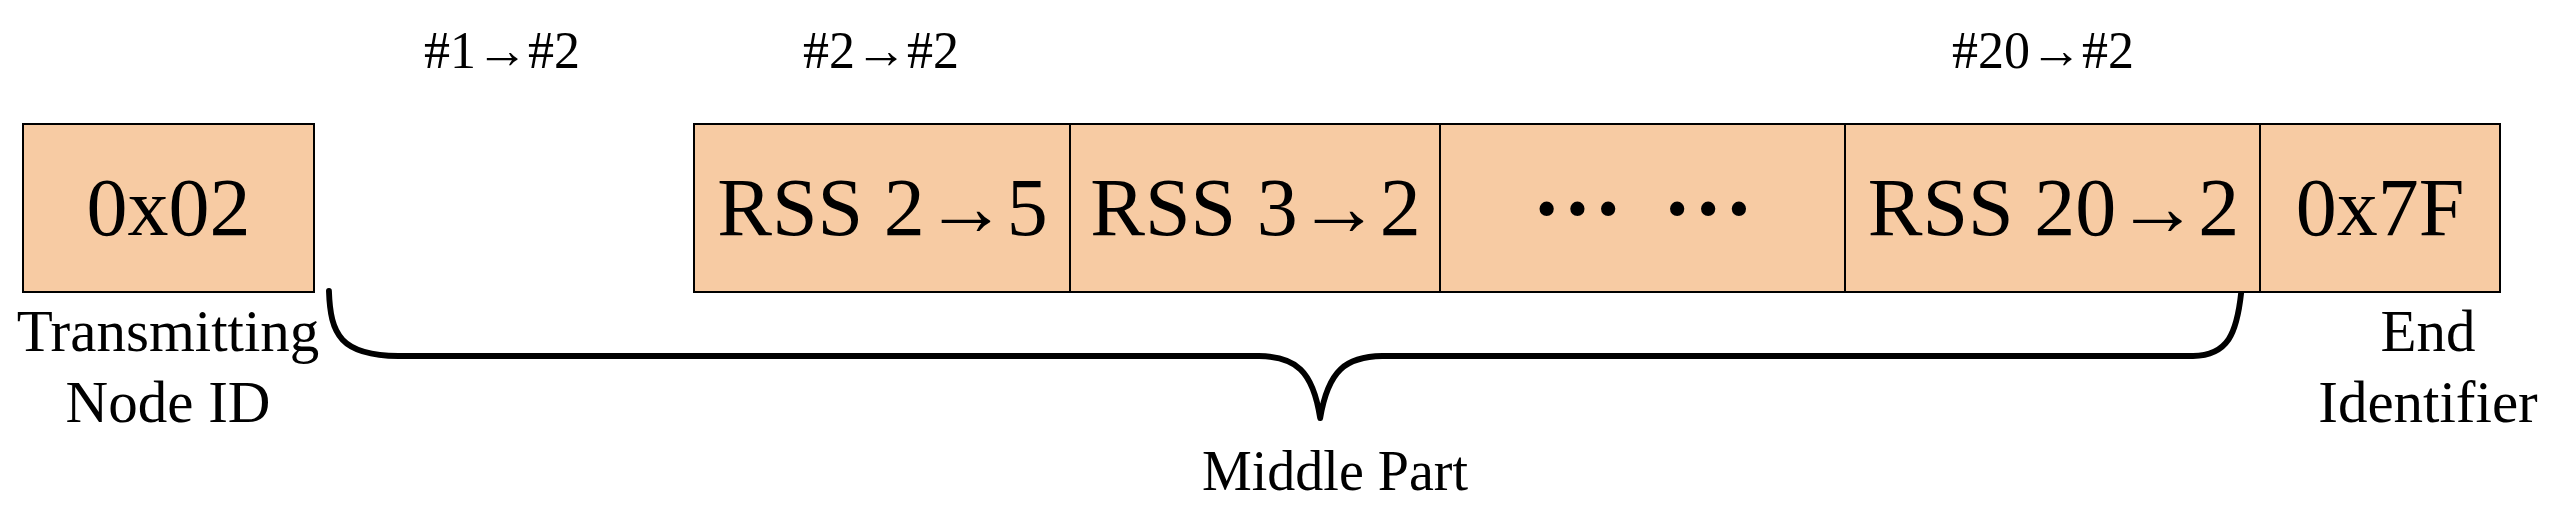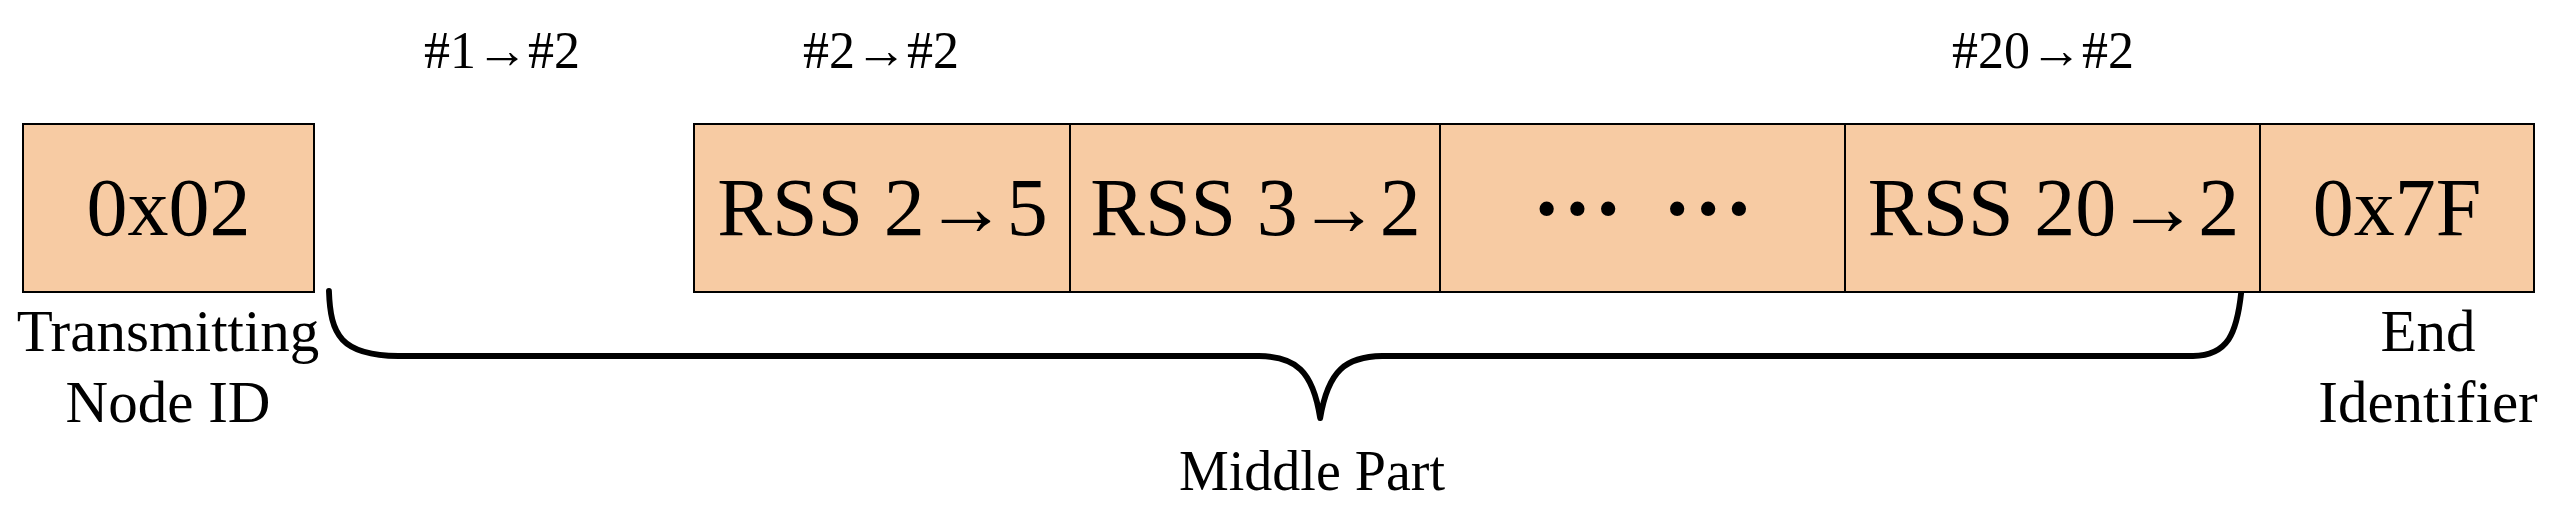--- a/index.html
+++ b/index.html
@@ -55,21 +55,21 @@
     pointer-events: none;
   }
   .caption {
     position: absolute;
     transform: translateX(-50%);
     text-align: center;
     font-size: 59px;
     line-height: 1.2;
     white-space: nowrap;
   }
-  .caption.middle { font-size: 56px; line-height: 1; }
+  .caption.middle { font-size: 56px; line-height: 1; margin-left: 23px; }
 </style>
 </head>
 <body>
 
 <div class="canvas">
 
   <div class="top-label" style="left:502px">#1→#2</div>
   <div class="top-label" style="left:881px">#2→#2</div>
   <div class="top-label" style="left:2043px">#20→#2</div>
 
@@ -81,21 +81,21 @@
   </div>
   <div class="box" style="left:1069px;width:373px">
     <span>RSS 3→2</span>
   </div>
   <div class="box" style="left:1439px;width:409px">
     <span class="dots">··· ···</span>
   </div>
   <div class="box" style="left:1844px;width:419px">
     <span>RSS 20→2</span>
   </div>
-  <div class="box" style="left:2259px;width:276px">
+  <div class="box" style="left:2259px;width:242px">
     <span>0x7F</span>
   </div>
 
   <svg class="brace" width="2576" height="511" viewBox="0 0 3524 699">
     <path d="M450,398 C452,458 466,486 545,487
              L1722,487 C1772,488 1796,506 1806,572
              C1817,506 1841,488 1891,487
              L3000,487 C3048,486 3060,456 3066,400" fill="none" stroke="#000000" stroke-width="8" stroke-linecap="round" stroke-linejoin="round"></path>
   </svg>
 

